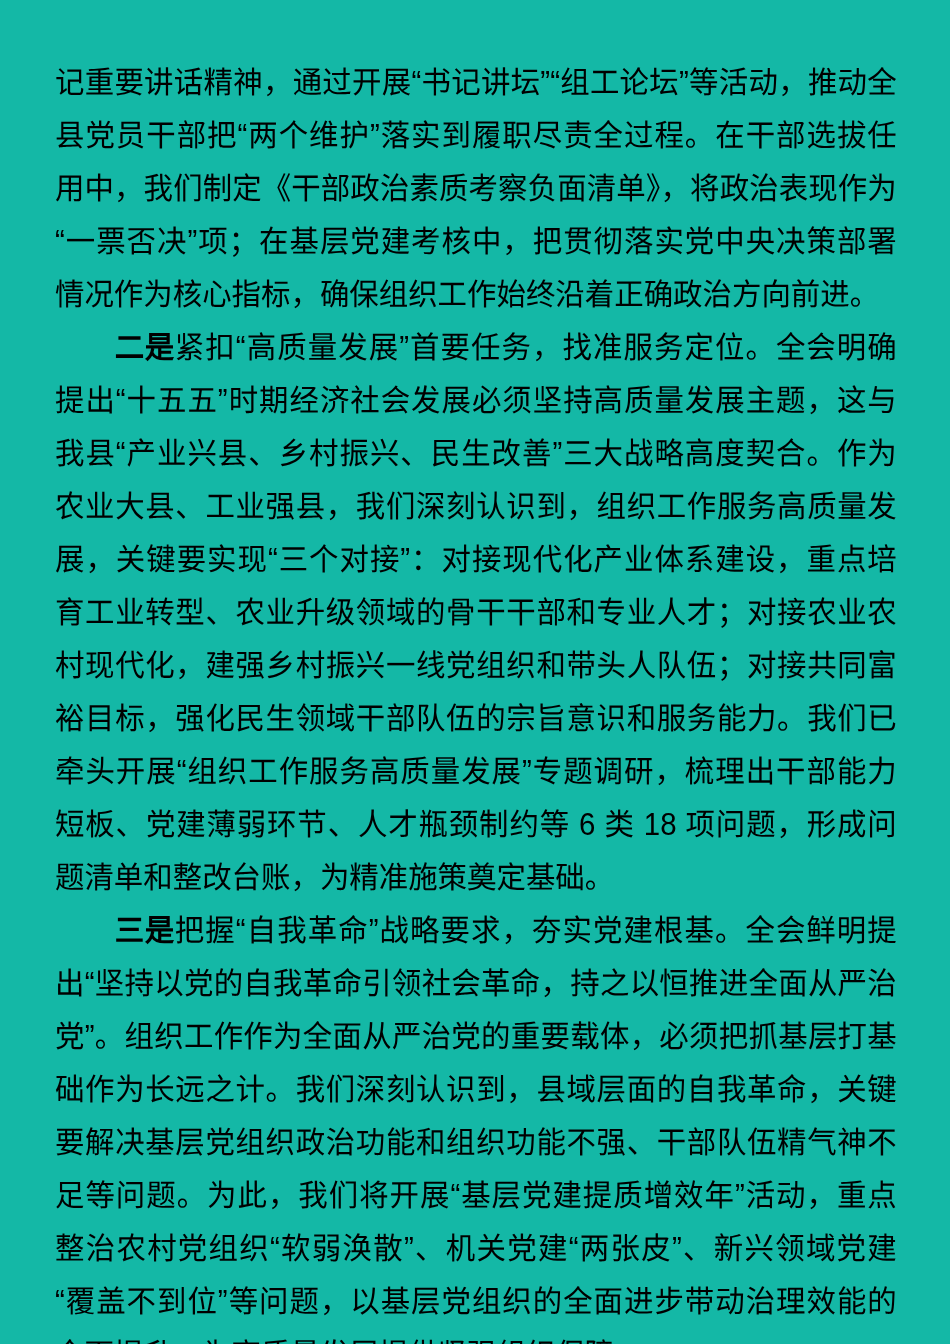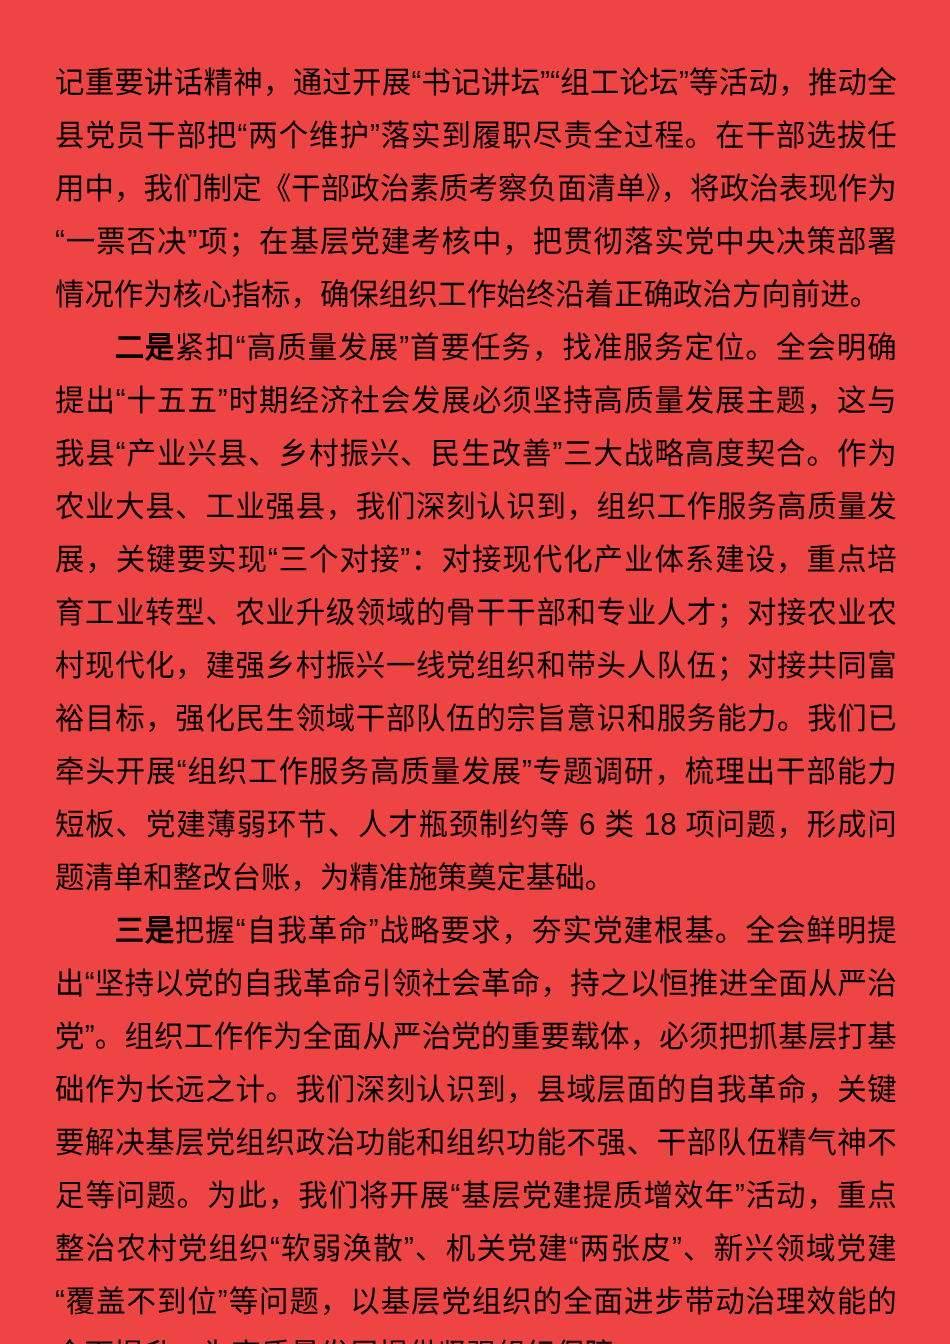--- a/index.html
+++ b/index.html
@@ -6,21 +6,21 @@
   html, body {
     margin: 0;
     padding: 0;
     background: #ffffff;
   }
 
   #page {
     position: relative;
     width: 950px;
     height: 1344px;
-    background: #ef4444;
+    background: #14b8a6;
     overflow: hidden;
     box-sizing: border-box;
   }
 
   .doc-body {
     position: absolute;
     left: 55px;
     top: 56px;
     width: 842px;
   }

